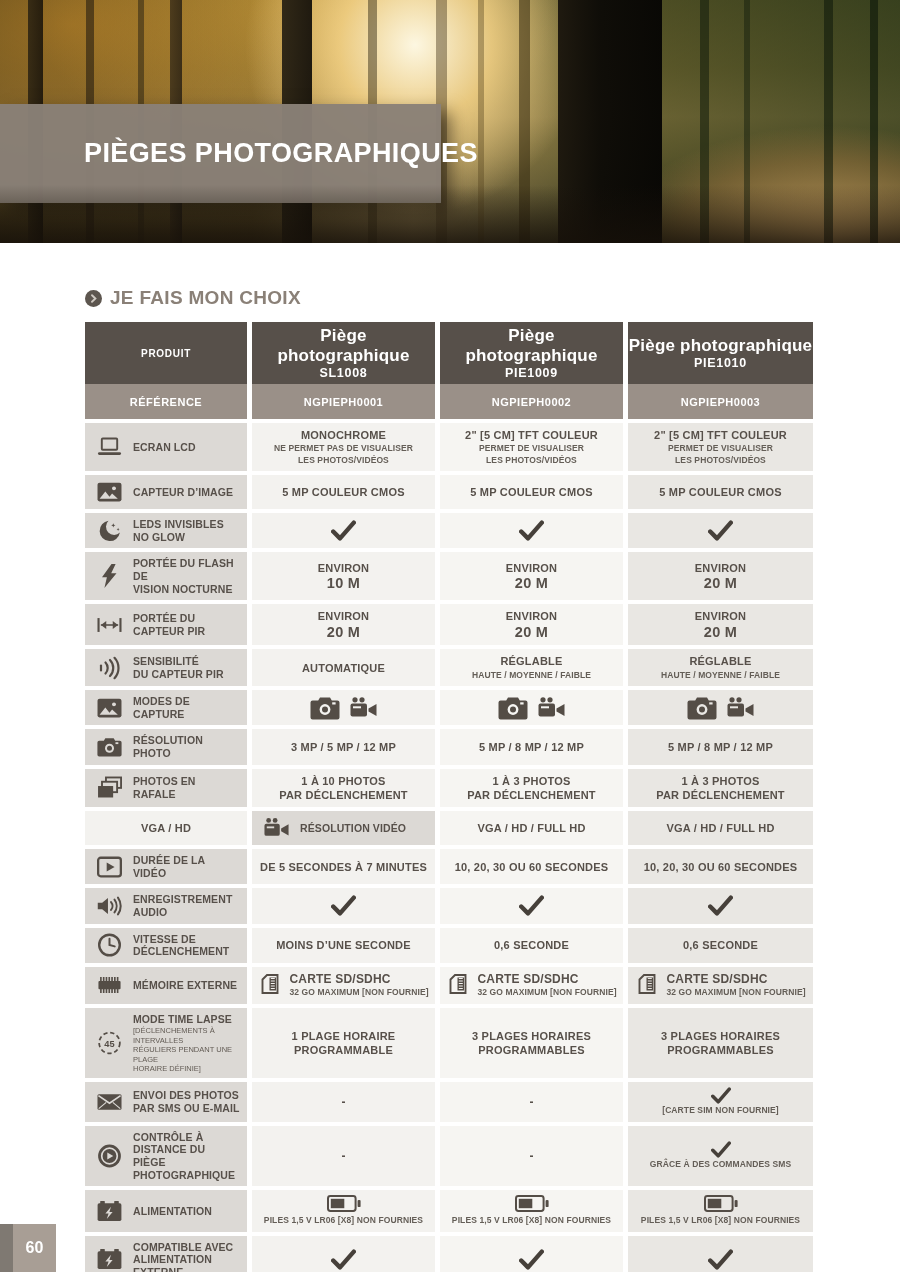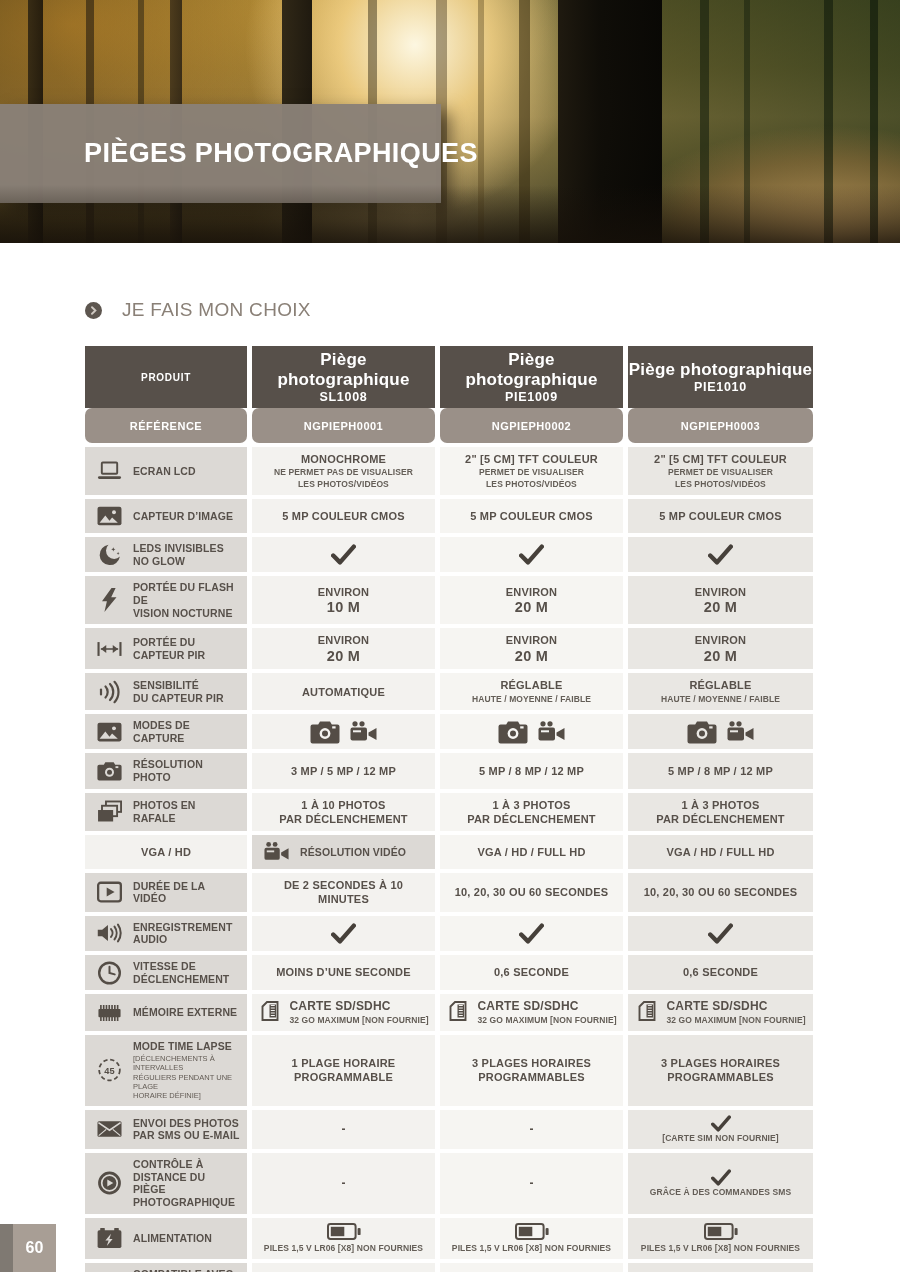--- a/index.html
+++ b/index.html
@@ -45,28 +45,28 @@
   .t14{left:870px;width:8px;background:#101a0b;opacity:.65}
   .plate{
     position:absolute;left:0;top:104px;width:441px;height:99px;box-sizing:border-box;
     background:rgba(137,128,119,.97);display:flex;align-items:center;padding-left:84px;
     box-shadow:10px 8px 16px rgba(25,20,12,.55);
   }
   .plate h1{margin:0;font-size:27px;font-weight:bold;color:#fff;letter-spacing:.4px;white-space:nowrap;}
   
   .heading{display:flex;align-items:center;gap:8px;margin:44px 0 0 85px;}
   .heading .icn{display:inline-flex;color:#5d564f;}
-  .heading h2{margin:12px;font-size:19px;font-weight:normal;color:var(--heading);letter-spacing:.3px;}
+  .heading h2{margin:0;font-size:19px;font-weight:bold;color:var(--heading);letter-spacing:.3px;}
   
   .tbl{margin:13px 0 0 85px;width:730px;}
   .hgrid,.dgrid{display:grid;grid-template-columns:162px 183px 183px 185px;column-gap:5px;}
   .dgrid{row-gap:4px;margin-top:4px;}
   .hc{display:flex;flex-direction:column;align-items:center;justify-content:center;text-align:center;color:#fff;box-sizing:border-box;}
   .hc.top{height:62px;background:var(--header-dark);}
-  .hc.ref{height:35px;background:var(--reference-bar);font-size:11px;font-weight:bold;letter-spacing:.5px;border-radius:7px;}
+  .hc.ref{height:35px;background:var(--reference-bar);font-size:11px;font-weight:bold;letter-spacing:.5px;}
   .pname{font-size:17px;font-weight:bold;letter-spacing:.2px;line-height:1.15;}
   .pmodel{font-size:12.5px;font-weight:bold;letter-spacing:.7px;margin-top:1px;}
   .plab{font-size:10px;font-weight:bold;letter-spacing:.7px;}
   .cell{box-sizing:border-box;}
   .lab{display:flex;align-items:center;gap:9px;background:var(--label-cell);padding:5px 6px 5px 9px;min-height:34px;--cutout:var(--label-cell);}
   .rowicn{flex:0 0 30px;display:flex;justify-content:center;color:#544d46;}
   .rowicn svg{width:25px;height:24px;}
   .lab1{font-size:10.5px;font-weight:bold;line-height:1.2;white-space:pre-line;letter-spacing:.1px;}
   .lab2{font-size:7.5px;font-weight:normal;line-height:1.25;white-space:pre-line;margin-top:1px;color:#625b54;}
   .val{display:flex;flex-direction:column;align-items:center;justify-content:center;text-align:center;min-height:34px;padding:5px 6px;gap:1px;}
@@ -480,21 +480,21 @@
               <rect x="1.1" y="1.1" width="21.8" height="17.8" rx="2.5" fill="none" stroke="currentColor" stroke-width="2.2"></rect>
               <path d="M9.3 5.6v8.8l7.6-4.4z" fill="currentColor"></path>
             </svg>
           </span>
         </div>
         <div>
           <div class="lab1">DURÉE DE LA VIDÉO</div>
         </div>
       </div>
       <div class="cell val colbg0">
-        <div class="main">DE 2 SECONDES À 10 MINUTES</div>
+        <div class="main">DE 5 SECONDES À 7 MINUTES</div>
       </div>
       <div class="cell val colbg1">
         <div class="main">10, 20, 30 OU 60 SECONDES</div>
       </div>
       <div class="cell val colbg2">
         <div class="main">10, 20, 30 OU 60 SECONDES</div>
       </div>
       <div class="cell lab">
         <div class="rowicn">
           <span class="icn">

